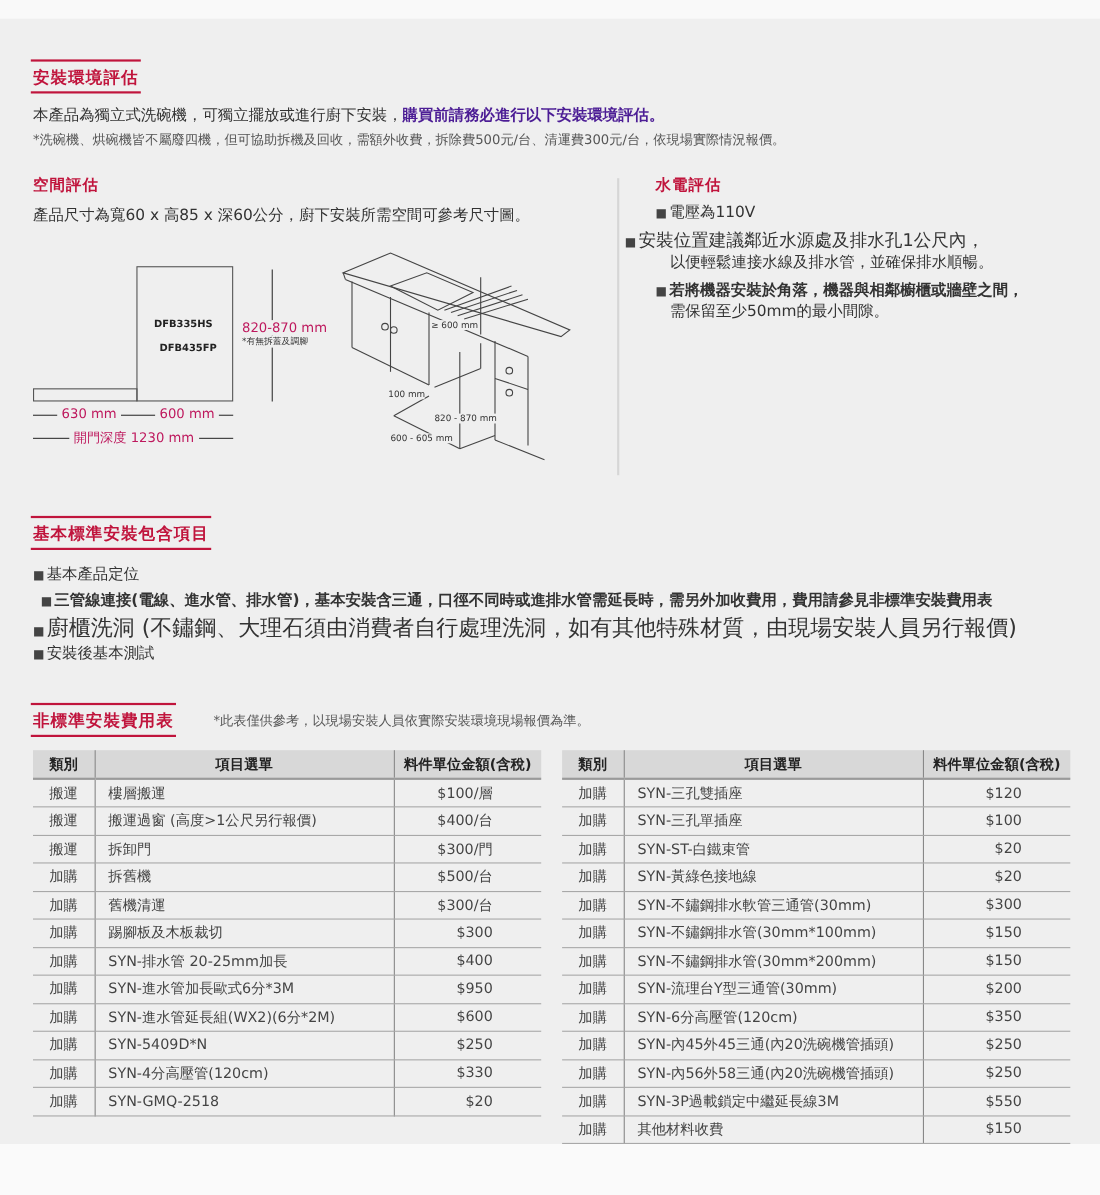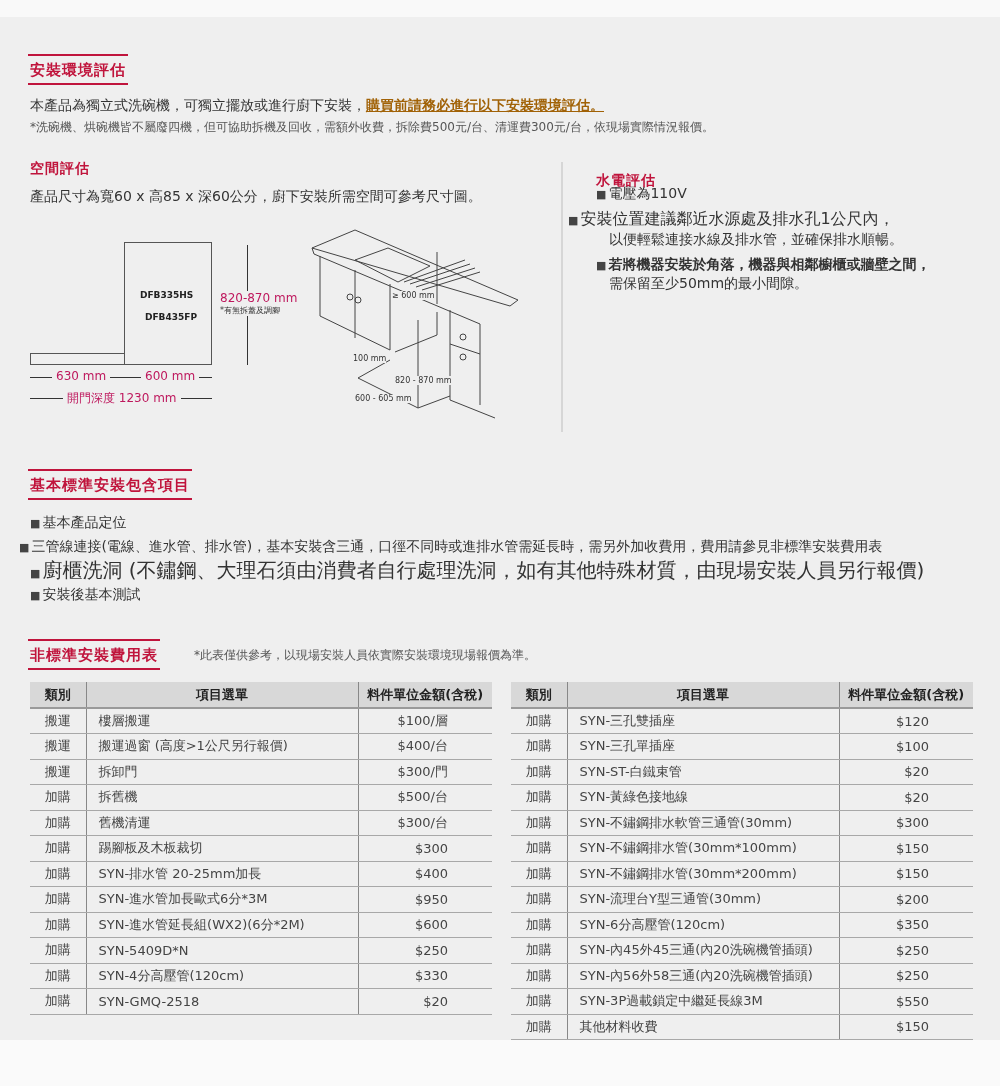--- a/index.html
+++ b/index.html
@@ -7,21 +7,21 @@
     body { font-family: "DejaVu Sans", "Liberation Sans", sans-serif; color: #333; position: relative; }
     .topbar { position: absolute; left: 0; top: 0; width: 1000px; height: 17px; background: #f9f9f9; }
     .panel { position: absolute; left: 0; top: 17px; width: 1000px; height: 1023px; background: #efefef; }
     .bottom { position: absolute; left: 0; top: 1040px; width: 1000px; height: 46px; background: #fafafa; }
 
     .sec-title { position: absolute; color: #c0143c; font-weight: bold; font-size: 15px; letter-spacing: 1px;
                  border-top: 2px solid #c0143c; border-bottom: 2px solid #c0143c; padding: 5px 2px 4px 2px; line-height: 18px; white-space: nowrap; }
     .sub-title { position: absolute; color: #c0143c; font-weight: bold; font-size: 14px; letter-spacing: 1px; white-space: nowrap; }
     .txt { position: absolute; white-space: nowrap; font-size: 13px; color: #333; line-height: 18px; }
     .txt-sm { position: absolute; white-space: nowrap; font-size: 11px; color: #555; line-height: 16px; }
-    .bold-u { font-weight: bold; text-decoration: underline; color: #a16207; }
+    .bold-u { font-weight: bold; color: #4c1d95; }
     .bullet::before { content: "■"; font-size: 11px; color: #444; margin-right: 2px; }
     .vdivider { position: absolute; left: 561px; top: 162px; width: 2px; height: 270px; background: #d6d6d6; }
 
     
     .diag { position: absolute; }
     .box { position: absolute; border: 1.5px solid #555; background: transparent; }
     .dlabel { position: absolute; font-size: 9px; font-weight: bold; color: #222; white-space: nowrap; }
     .dim { position: absolute; font-size: 12px; color: #be185d; white-space: nowrap; }
     .dim-sm { position: absolute; font-size: 8px; color: #333; white-space: nowrap; }
 
@@ -99,30 +99,30 @@
     <circle cx="163" cy="137" r="3"></circle>
   </g>
 </svg>
 <div class="dim-sm" style="left:392px; top:291px; background:#efefef;">≥ 600 mm</div>
 <div class="dim-sm" style="left:353px; top:354px; background:#efefef;">100 mm</div>
 <div class="dim-sm" style="left:395px; top:376px; background:#efefef;">820 - 870 mm</div>
 <div class="dim-sm" style="left:355px; top:394px; background:#efefef;">600 - 605 mm</div>
 
 <div class="vdivider"></div>
 
-<div class="sub-title" style="left:596px; top:172px;">水電評估</div>
+<div class="sub-title" style="left:596px; top:160px;">水電評估</div>
 <div class="txt bullet" style="left:596px; top:184px; font-size:14px;">電壓為110V</div>
 <div class="txt bullet" style="left:568px; top:210px; font-size:16px;">安裝位置建議鄰近水源處及排水孔1公尺內，</div>
 <div class="txt" style="left:609px; top:230px; font-size:14px;">以便輕鬆連接水線及排水管，並確保排水順暢。</div>
 <div class="txt bullet" style="left:596px; top:255px; font-size:14px;font-weight:bold;">若將機器安裝於角落，機器與相鄰櫥櫃或牆壁之間，</div>
 <div class="txt" style="left:609px; top:274px; font-size:14px;">需保留至少50mm的最小間隙。</div>
 
 <div class="sec-title" style="left:28px; top:469px;">基本標準安裝包含項目</div>
 <div class="txt bullet" style="left:30px; top:513px; font-size:14px;">基本產品定位</div>
-<div class="txt bullet" style="left:19px; top:537px; font-size:14px;">三管線連接(電線、進水管、排水管)，基本安裝含三通，口徑不同時或進排水管需延長時，需另外加收費用，費用請參見非標準安裝費用表</div>
+<div class="txt bullet" style="left:37px; top:537px; font-size:14px;font-weight:bold;">三管線連接(電線、進水管、排水管)，基本安裝含三通，口徑不同時或進排水管需延長時，需另外加收費用，費用請參見非標準安裝費用表</div>
 <div class="txt bullet" style="left:30px; top:561px; font-size:20px;">廚櫃洗洞 (不鏽鋼、大理石須由消費者自行處理洗洞，如有其他特殊材質，由現場安裝人員另行報價)</div>
 <div class="txt bullet" style="left:30px; top:585px; font-size:14px;">安裝後基本測試</div>
 
 <div class="sec-title" style="left:28px; top:639px;">非標準安裝費用表</div>
 <div class="txt-sm" style="left:194px; top:647px; font-size:12px;">*此表僅供參考，以現場安裝人員依實際安裝環境現場報價為準。</div>
 
 <table class="fee" style="left:30px; top:682px; width:462px;">
   <thead>
     <tr>
       <th class="c1">類別</th>

